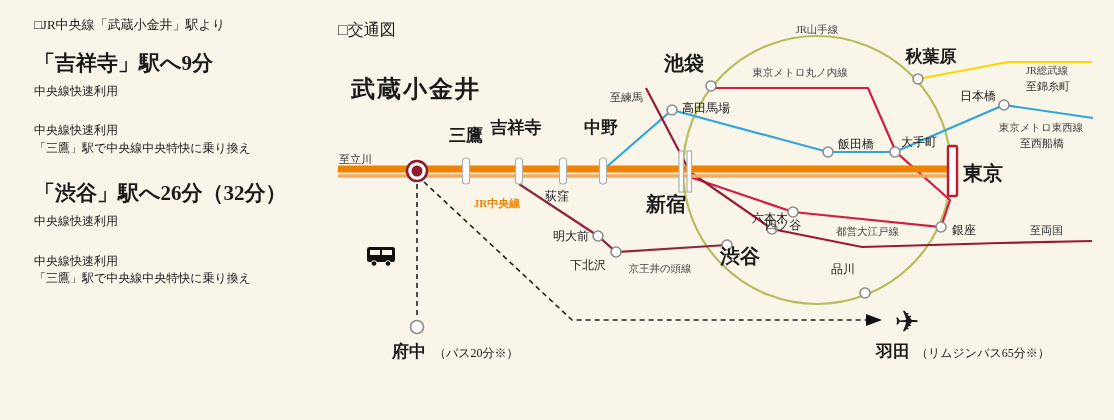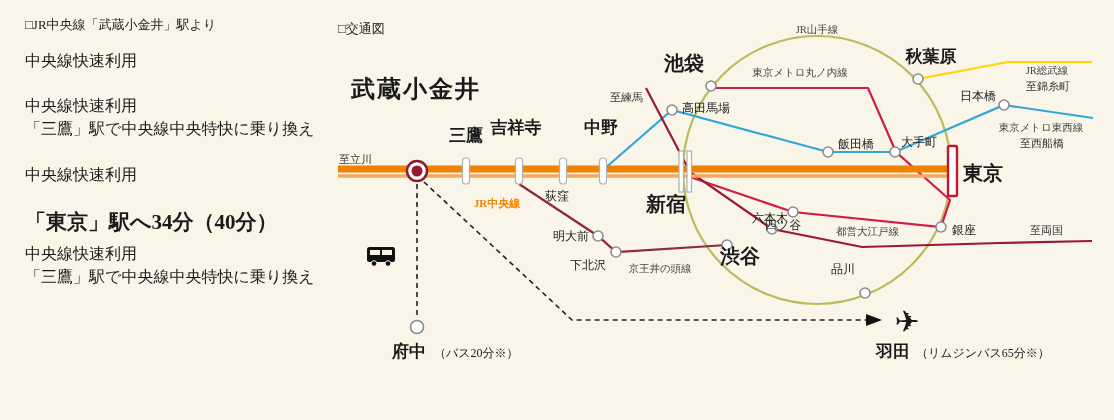--- a/index.html
+++ b/index.html
@@ -2,26 +2,26 @@
 <html><head>
 <meta charset="utf-8">
 <style>
   html,body{margin:0;padding:0}
   body{
     width:1114px;height:420px;position:relative;overflow:hidden;
     background:#f9f5e8;
     font-family:"Liberation Serif","DejaVu Serif",serif;
     color:#1a1a1a;
   }
-  .left{position:absolute;left:25px;top:16px;width:310px}
+  .left{position:absolute;left:34px;top:16px;width:310px}
   .lp-header{font-size:13px;margin-bottom:15px}
   .route{margin-bottom:22px}
   .route-title{font-size:21px;font-weight:bold;margin-bottom:6px}
-  .route-note{font-size:16px;line-height:1.45}
-  .map-header{position:absolute;left:338px;top:20px;font-size:13px}
+  .route-note{font-size:12px;line-height:1.45}
+  .map-header{position:absolute;left:338px;top:20px;font-size:16px}
   svg{position:absolute;left:0;top:0}
   text{font-family:"Liberation Serif","DejaVu Serif",serif;fill:#1a1a1a}
   .t-dir{font-size:11px;fill:#333}
   .t-sm{font-size:12px}
   .t-ln{font-size:10.5px;fill:#444}
   .t-st{font-size:17px;font-weight:bold}
   .t-big{font-size:20px;font-weight:bold}
   .t-main{font-size:24px;font-weight:bold;letter-spacing:2px}
   .t-chuo{font-size:11px;font-weight:bold;fill:#ef8200}
   .stn{fill:#fff;stroke:#8c8c8c;stroke-width:1.6}
@@ -30,34 +30,35 @@
   .dashed{fill:none;stroke:#222;stroke-width:1.6;stroke-dasharray:5 4}
   .rail{fill:none;stroke-width:2.2}
 </style>
 </head>
 <body>
 
 <div class="left">
   <div class="lp-header">□JR中央線「武蔵小金井」駅より</div>
 
   <div class="route">
+    <div class="route-title">「吉祥寺」駅へ9分</div>
     <div class="route-note">中央線快速利用</div>
   </div>
 
   <div class="route">
     <div class="route-note">中央線快速利用</div>
     <div class="route-note">「三鷹」駅で中央線中央特快に乗り換え</div>
   </div>
 
   <div class="route">
+    <div class="route-title">「渋谷」駅へ26分（32分）</div>
     <div class="route-note">中央線快速利用</div>
   </div>
 
   <div class="route">
-    <div class="route-title">「東京」駅へ34分（40分）</div>
     <div class="route-note">中央線快速利用</div>
     <div class="route-note">「三鷹」駅で中央線中央特快に乗り換え</div>
   </div>
 </div>
 
 <div class="map-header">□交通図</div>
 
 <svg width="1114" height="420" viewBox="0 0 1114 420">
 
   <g>

